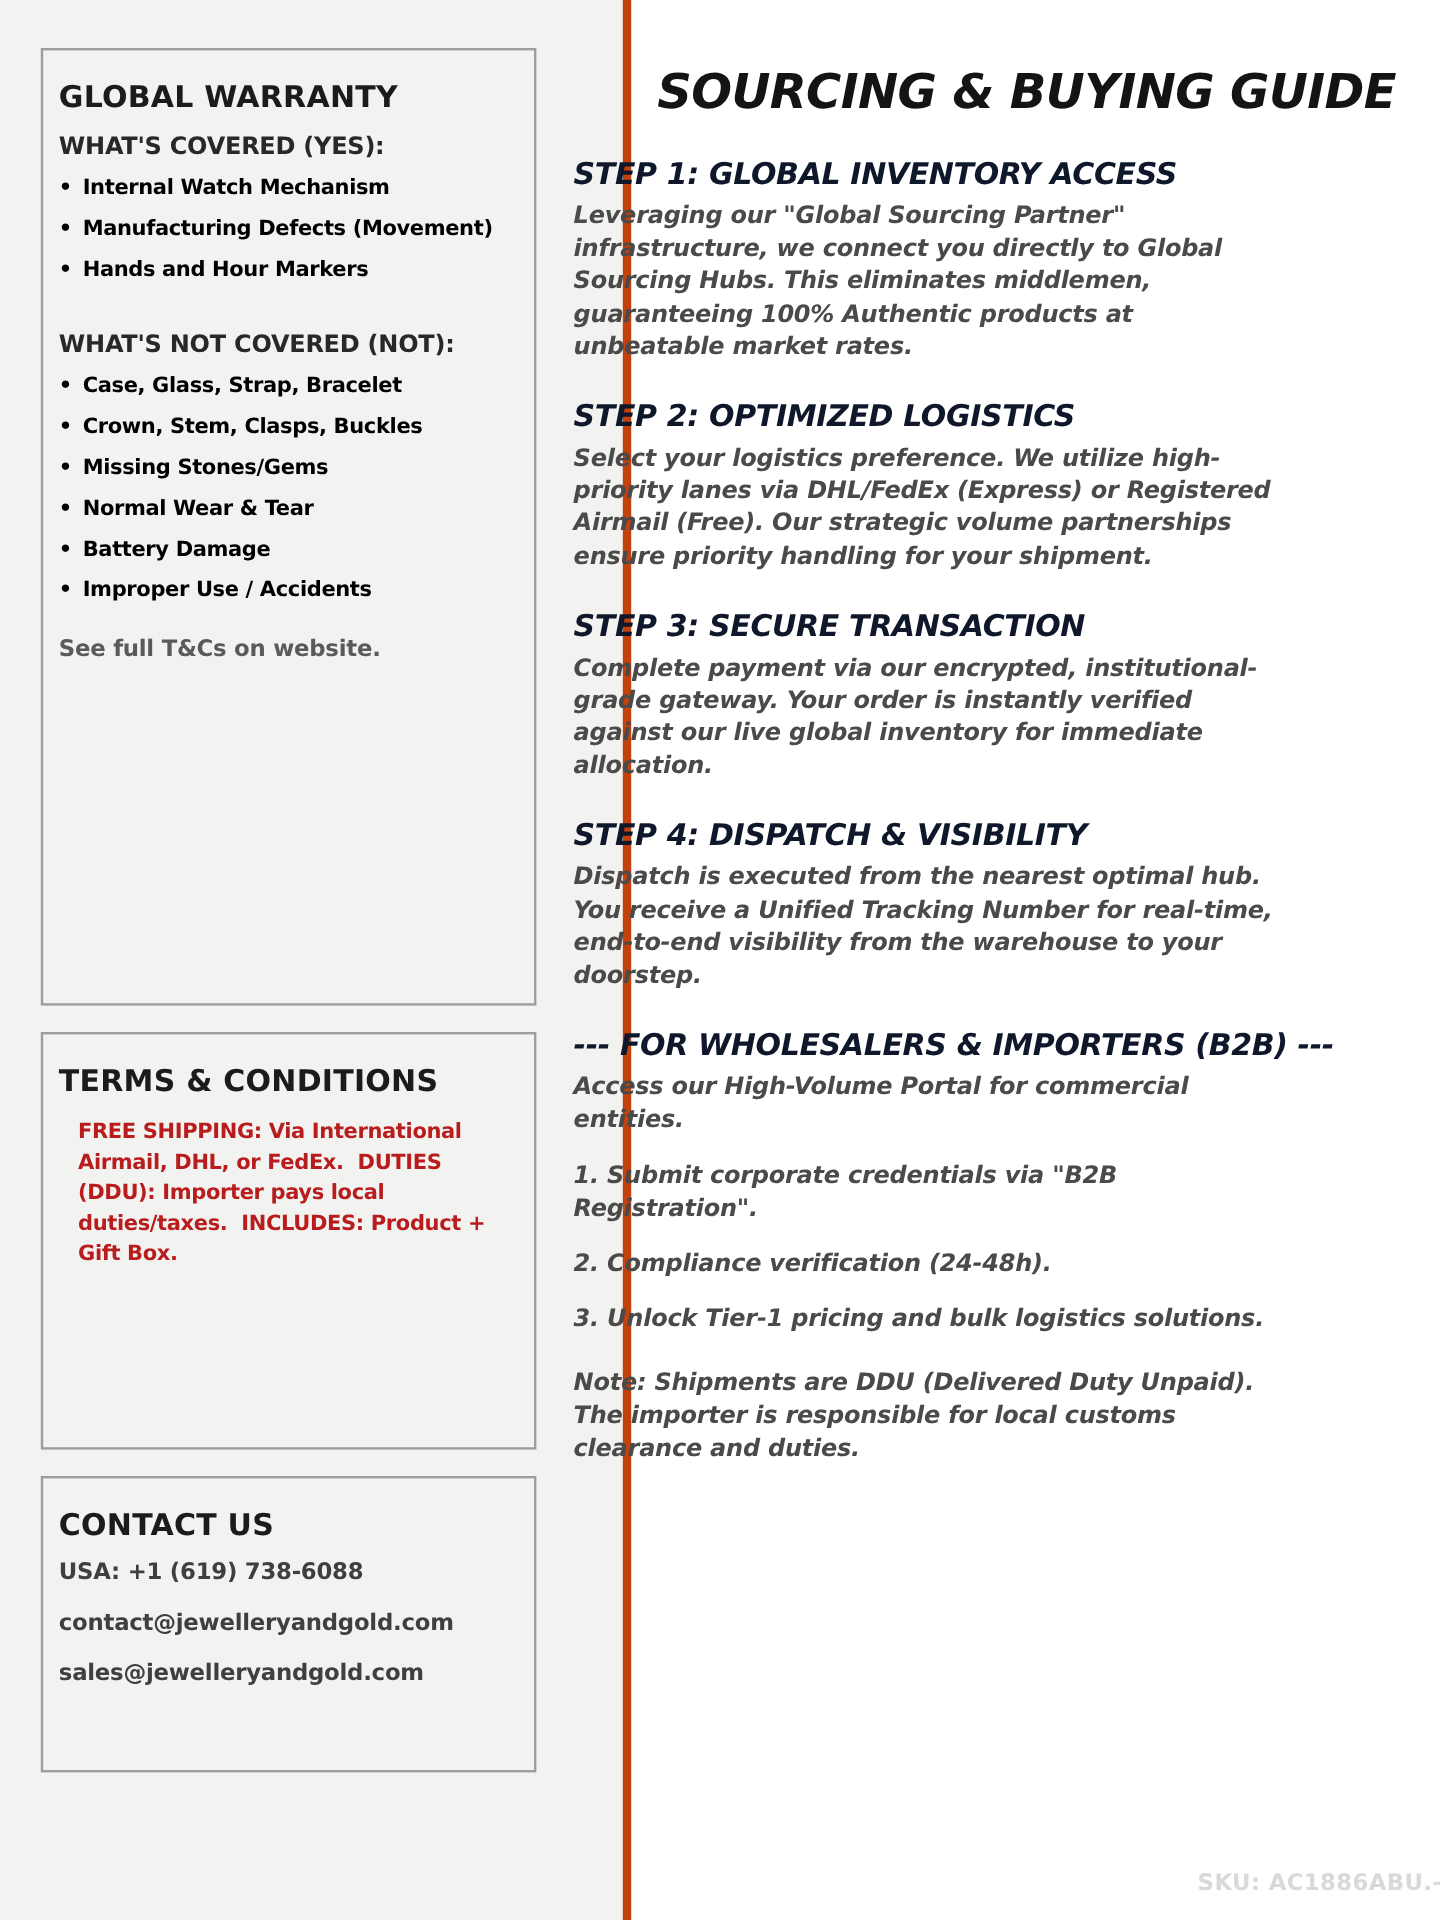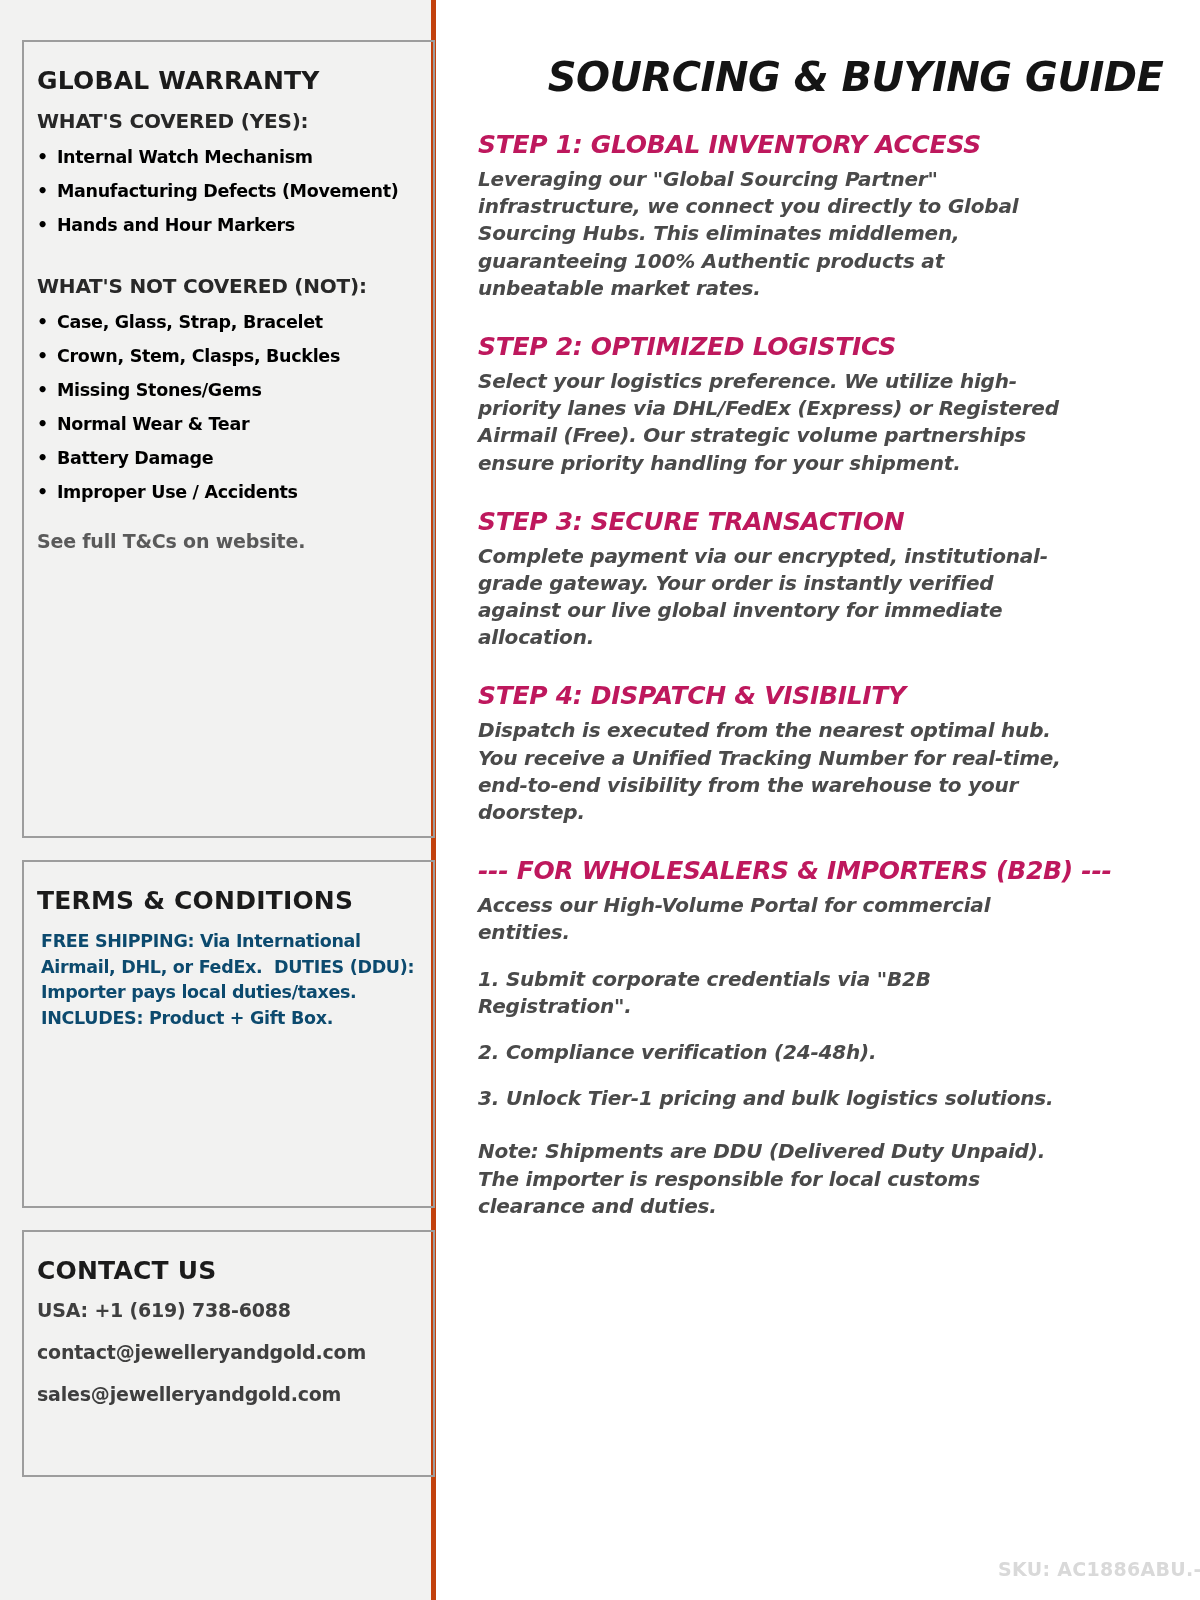--- a/index.html
+++ b/index.html
@@ -8,25 +8,26 @@
     width: 1200px;
     height: 1600px;
     overflow: hidden;
     background: #ffffff;
     font-family: "DejaVu Sans", "Liberation Sans", sans-serif;
   }
   
   .sidebar {
     position: absolute;
     left: 0; top: 0;
-    width: 436px;
+    width: 526px;
     height: 1600px;
     background: #f2f2f1;
-    border-right: 5px solid #c2410c;
+    border-right: 7px solid #c2410c;
     box-sizing: border-box;
+    padding-left: 12px;
   }
   .panel {
     box-sizing: border-box;
     width: 413px;
     margin-left: 22px;
     border: 2px solid #9d9d9d;
     padding: 24px 13px 0 13px;
     overflow: hidden;
   }
   .panel--warranty { margin-top: 40px; height: 798px; }
@@ -65,24 +66,24 @@
     margin-right: 9px;
   }
   .footnote {
     margin: 27px 0 0 0;
     font-size: 19px;
     font-weight: bold;
     color: #5a5a5a;
     letter-spacing: -0.2px;
   }
   .terms-body {
-    margin: 4px;
+    margin: 16px;
     font-size: 17.5px;
     font-weight: bold;
-    color: #0c4a6e;
+    color: #b91c1c;
     line-height: 1.46;
     letter-spacing: -0.3px;
     white-space: pre-wrap;
   }
   .contact-line {
     margin: 0 0 19px 0;
     font-size: 19px;
     font-weight: bold;
     color: #3f3f3f;
     letter-spacing: -0.2px;
@@ -105,21 +106,21 @@
     color: #141414;
   }
   .content {
     margin: 10px 0 0 38px;
     width: 596px;
   }
   .step-heading {
     margin: 30px 0 7px 0;
     font-size: 25px;
     font-weight: bold;
-    color: #be185d;
+    color: #0f172a;
     letter-spacing: -0.3px;
     white-space: nowrap;
   }
   .para {
     margin: 0;
     font-size: 20px;
     font-weight: bold;
     color: #4a4a4a;
     line-height: 1.36;
     letter-spacing: -0.2px;

